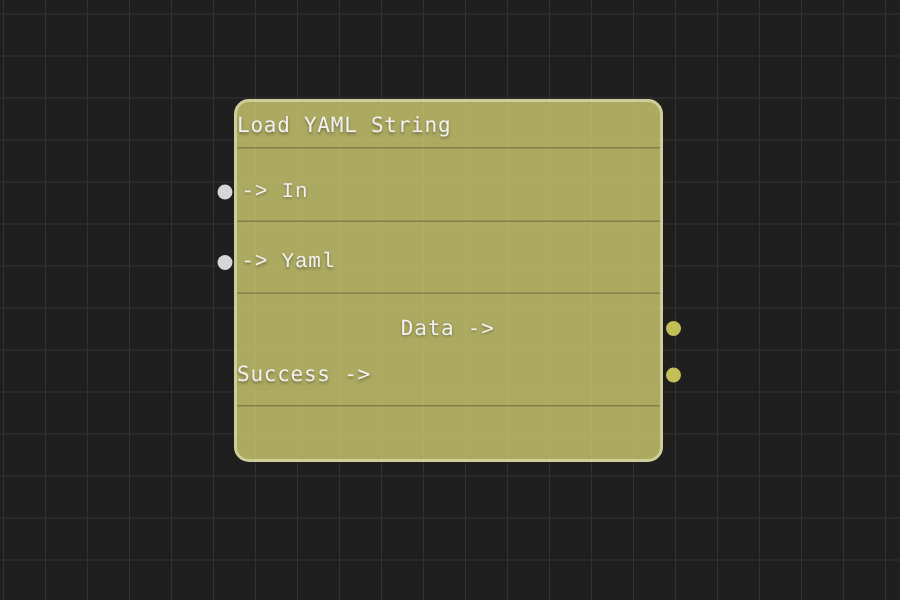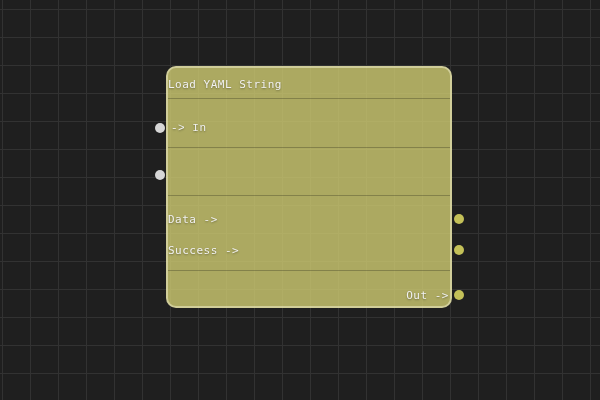--- a/index.html
+++ b/index.html
@@ -16,30 +16,30 @@
     height: 400px;
     background-color: var(--canvas-bg, #1f1f1f);
     background-image:
       linear-gradient(to right, var(--grid-line, #323232) 1px, transparent 1px),
       linear-gradient(to bottom, var(--grid-line, #323232) 1px, transparent 1px);
     background-size: 28px 28px;
     background-position: 2px 9px;
   }
   .node {
     position: absolute;
-    left: 166px;
+    left: 156px;
     top: 66px;
     width: 286px;
     height: 242px;
     box-sizing: border-box;
     background: var(--node-fill, rgba(208,204,114,0.8));
     border: 2px solid var(--node-border, rgba(238,236,200,0.55));
     border-radius: 10px;
     color: var(--node-text, #f1f1f1);
-    font-size: 11px;
+    font-size: 14px;
     letter-spacing: 0.5px;
     text-shadow: 0 1px 2px rgba(0,0,0,0.35);
   }
   .divider {
     position: absolute;
     left: 0;
     right: 0;
     height: 1px;
     background: rgba(25, 25, 15, 0.28);
   }
@@ -52,21 +52,21 @@
     left: 0;
     right: 0;
     height: 30px;
     display: flex;
     align-items: center;
     white-space: pre;
   }
   .row.title-row   { top: 0;    height: 32px; }
   .row.row-in      { top: 45px; }
   .row.row-yaml    { top: 92px; }
-  .row.row-data    { top: 136px; justify-content: flex-start; }
+  .row.row-data    { top: 136px; justify-content: center; }
   .row.row-success { top: 167px; justify-content: flex-start; }
   .row.row-out     { top: 212px; justify-content: flex-end; }
   .row.input-row .label  { margin-left: 3px; font-family: Liberation Mono, monospace; }
   .row.output-row .label { margin-right: 1px; }
   .port {
     position: absolute;
     top: 50%;
     margin-top: -5px;
     width: 10px;
     height: 10px;
@@ -89,35 +89,32 @@
 
     <div class="row input-row row-in">
       <span class="port left"></span>
       <span class="label">-&gt; In</span>
     </div>
 
     <div class="divider d2"></div>
 
     <div class="row input-row row-yaml">
       <span class="port left"></span>
+      <span class="label">-&gt; Yaml</span>
     </div>
 
     <div class="divider d3"></div>
 
     <div class="row output-row row-data">
       <span class="label">Data -&gt;</span>
       <span class="port right"></span>
     </div>
 
     <div class="row output-row row-success">
       <span class="label">Success -&gt;</span>
       <span class="port right"></span>
     </div>
 
     <div class="divider d4"></div>
 
-    <div class="row output-row row-out">
-      <span class="label">Out -&gt;</span>
-      <span class="port right"></span>
-    </div>
 
   </div>
 </div>
 
 </body></html>

